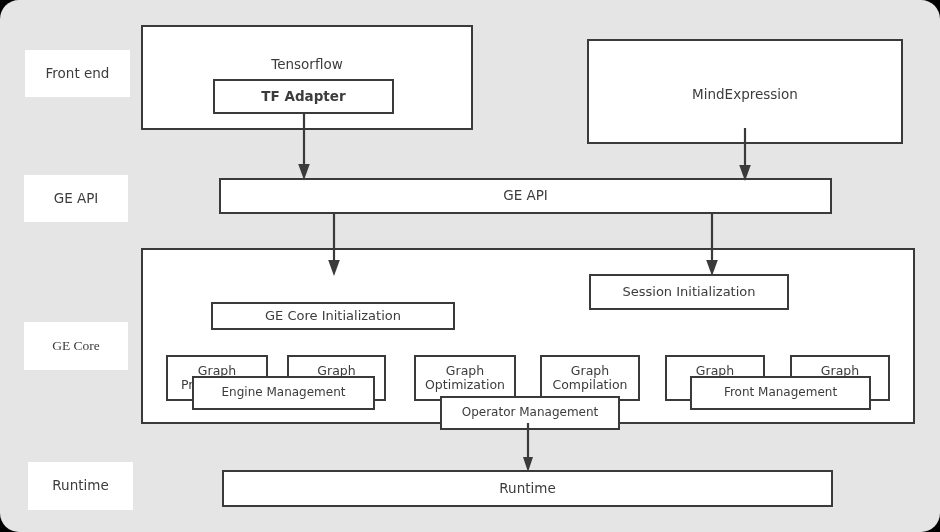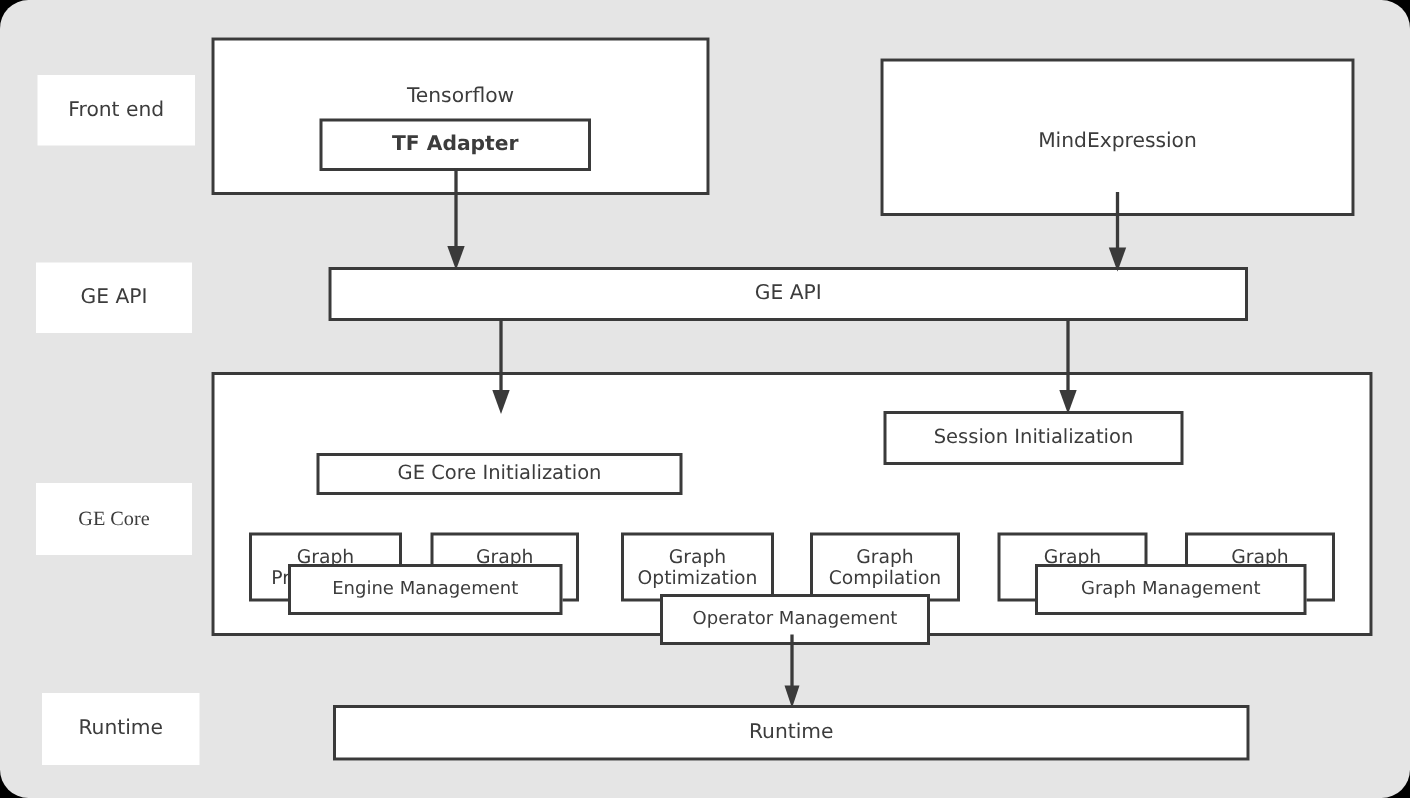--- a/index.html
+++ b/index.html
@@ -112,21 +112,21 @@
   <div class="box small-box" style="left:665px; top:319px; width:100px; height:46px;">Graph
 Loading</div>
 
   <div class="box small-box" style="left:790px; top:319px; width:100px; height:46px;">Graph
 Execution</div>
 
   <div class="box mgmt-box" style="left:192px; top:376px; width:183px; height:34px;">Engine Management</div>
 
   <div class="box mgmt-box" style="left:440px; top:376px; width:180px; height:34px;margin-top:20px;">Operator Management</div>
 
-  <div class="box mgmt-box" style="left:690px; top:376px; width:181px; height:34px;">Graph Management</div>
+  <div class="box mgmt-box" style="left:690px; top:376px; width:181px; height:34px;">Front Management</div>
 
   <div class="box bar" style="left:222px; top:470px; width:611px; height:37px;">Runtime</div>
 
   <div class="arrow" style="left:294px; top:112px; width:20px; height:70px;">
     <svg width="20" height="70" viewBox="0 0 20 70">
       <line x1="10" y1="0" x2="10" y2="56" stroke="#3a3a3a" stroke-width="2.2"></line>
       <polygon points="10,68 4.2,52 15.8,52" fill="#3a3a3a"></polygon>
     </svg>
   </div>
 

